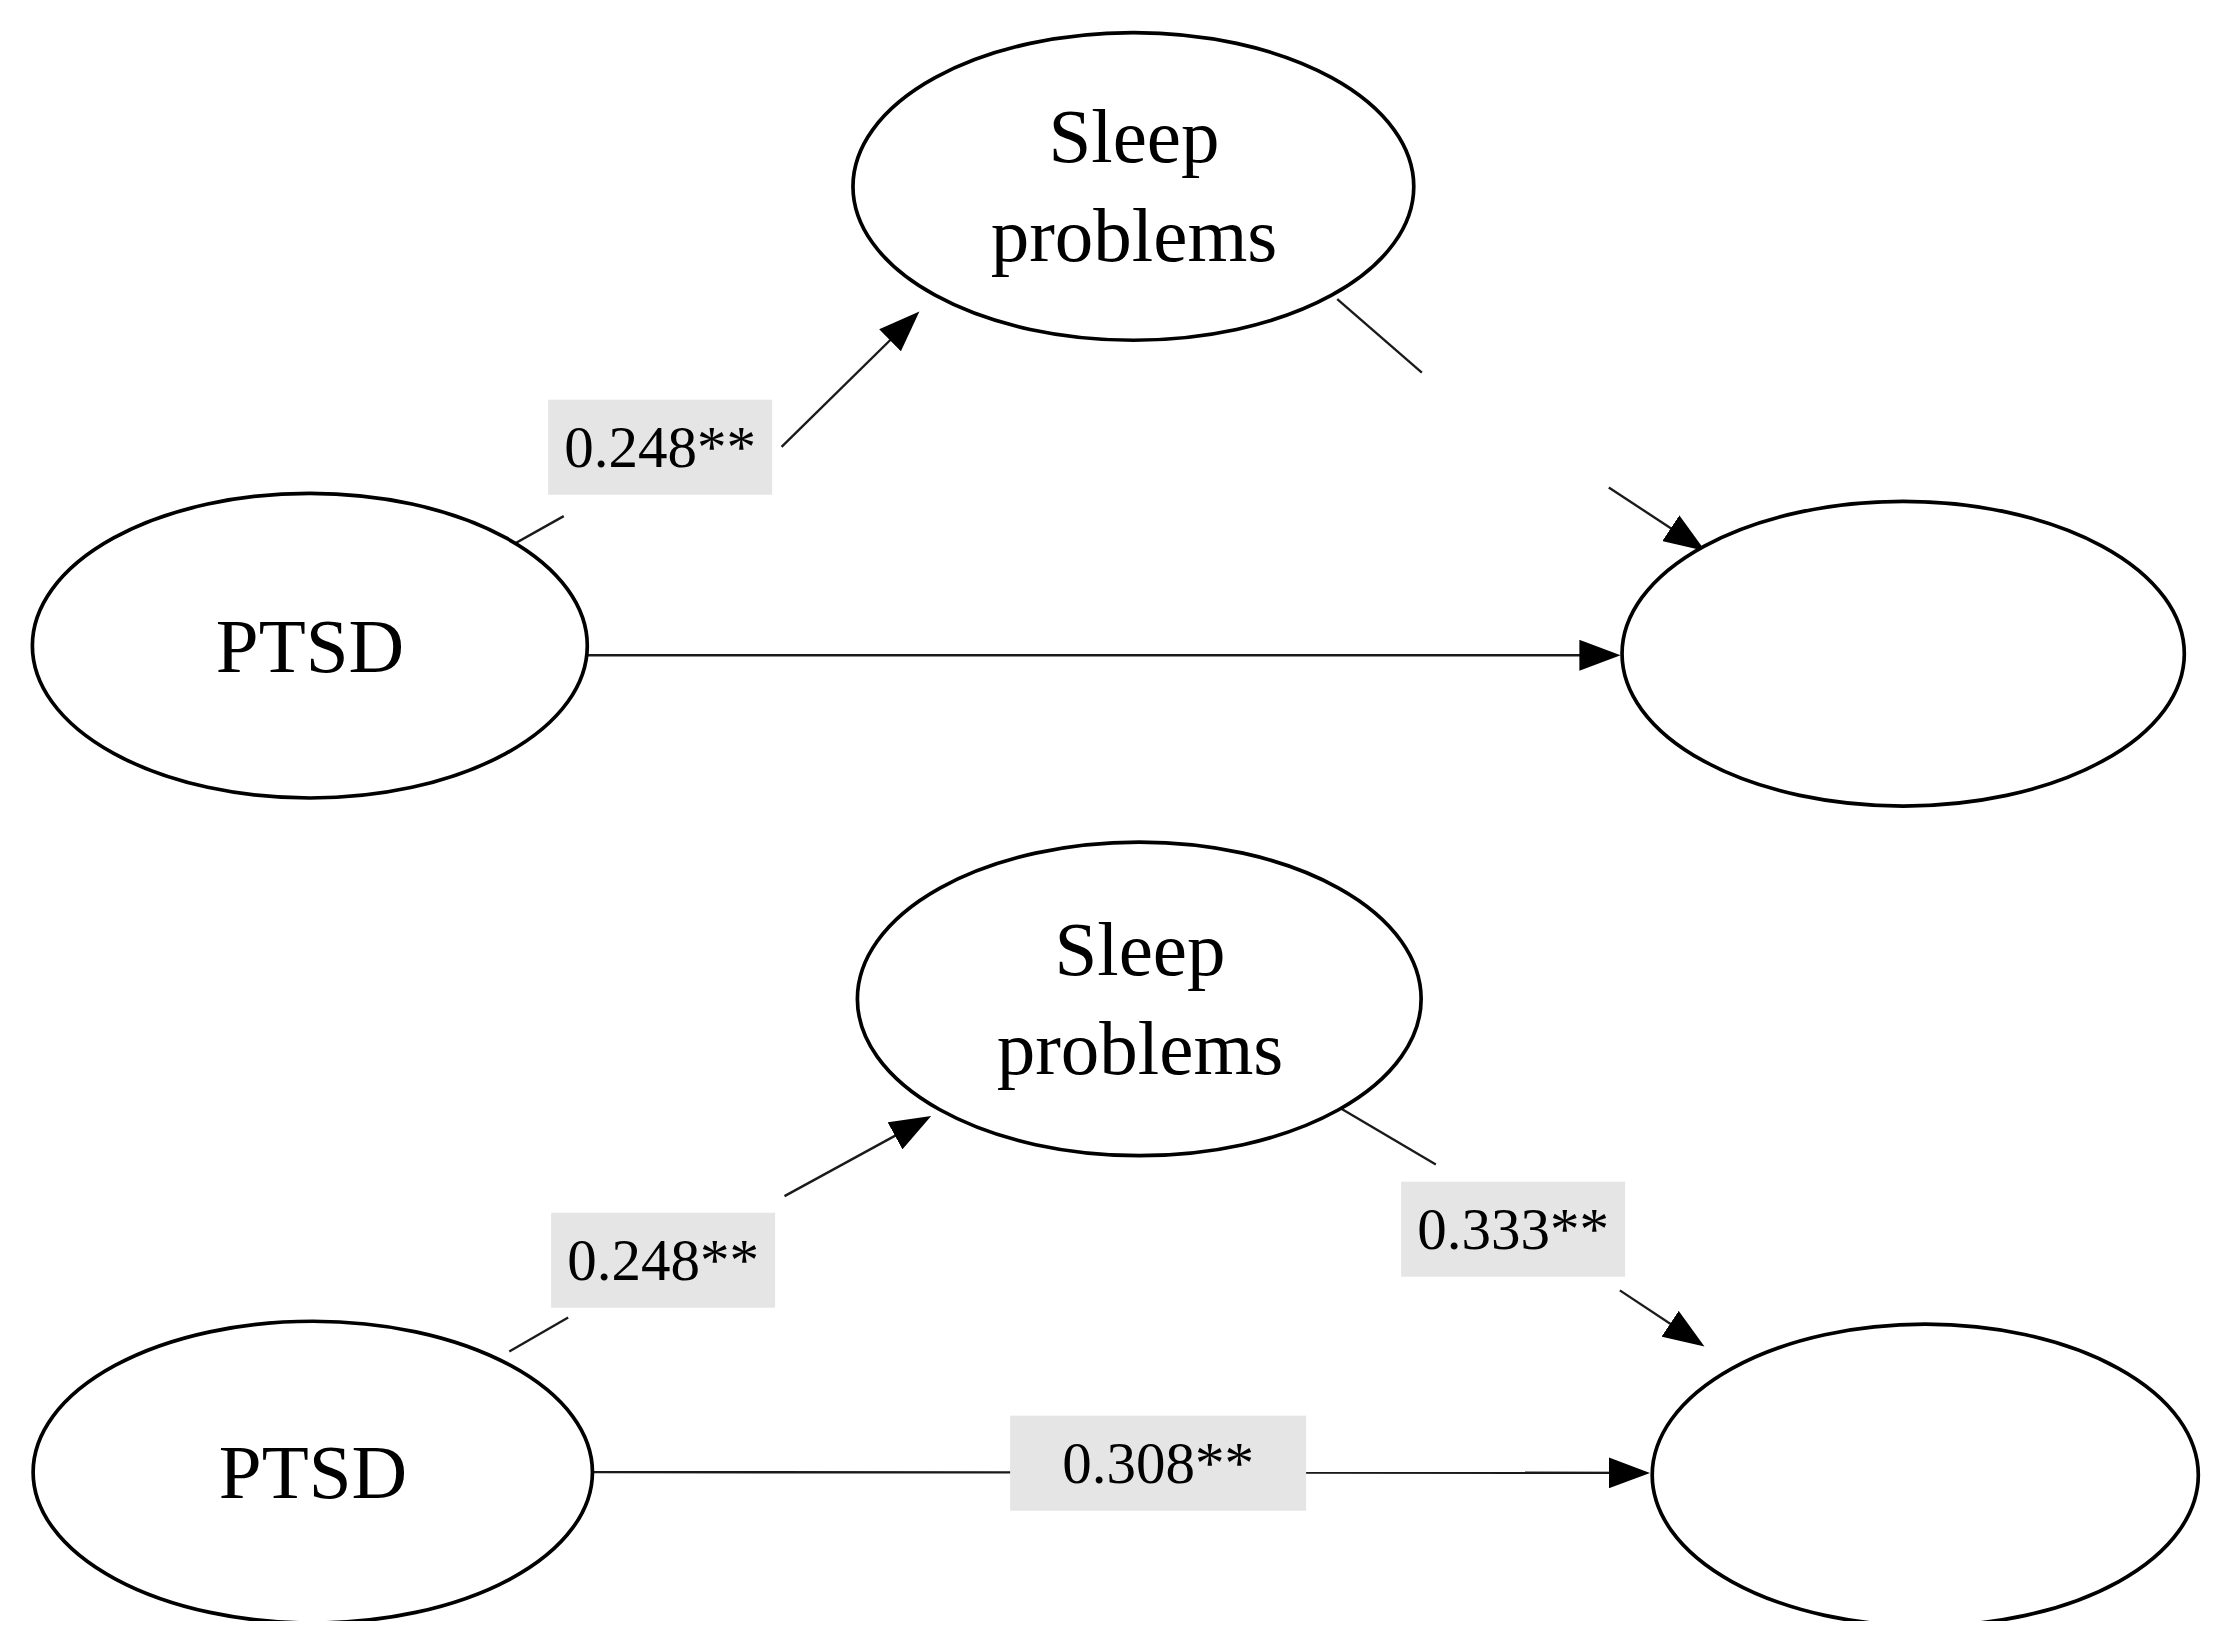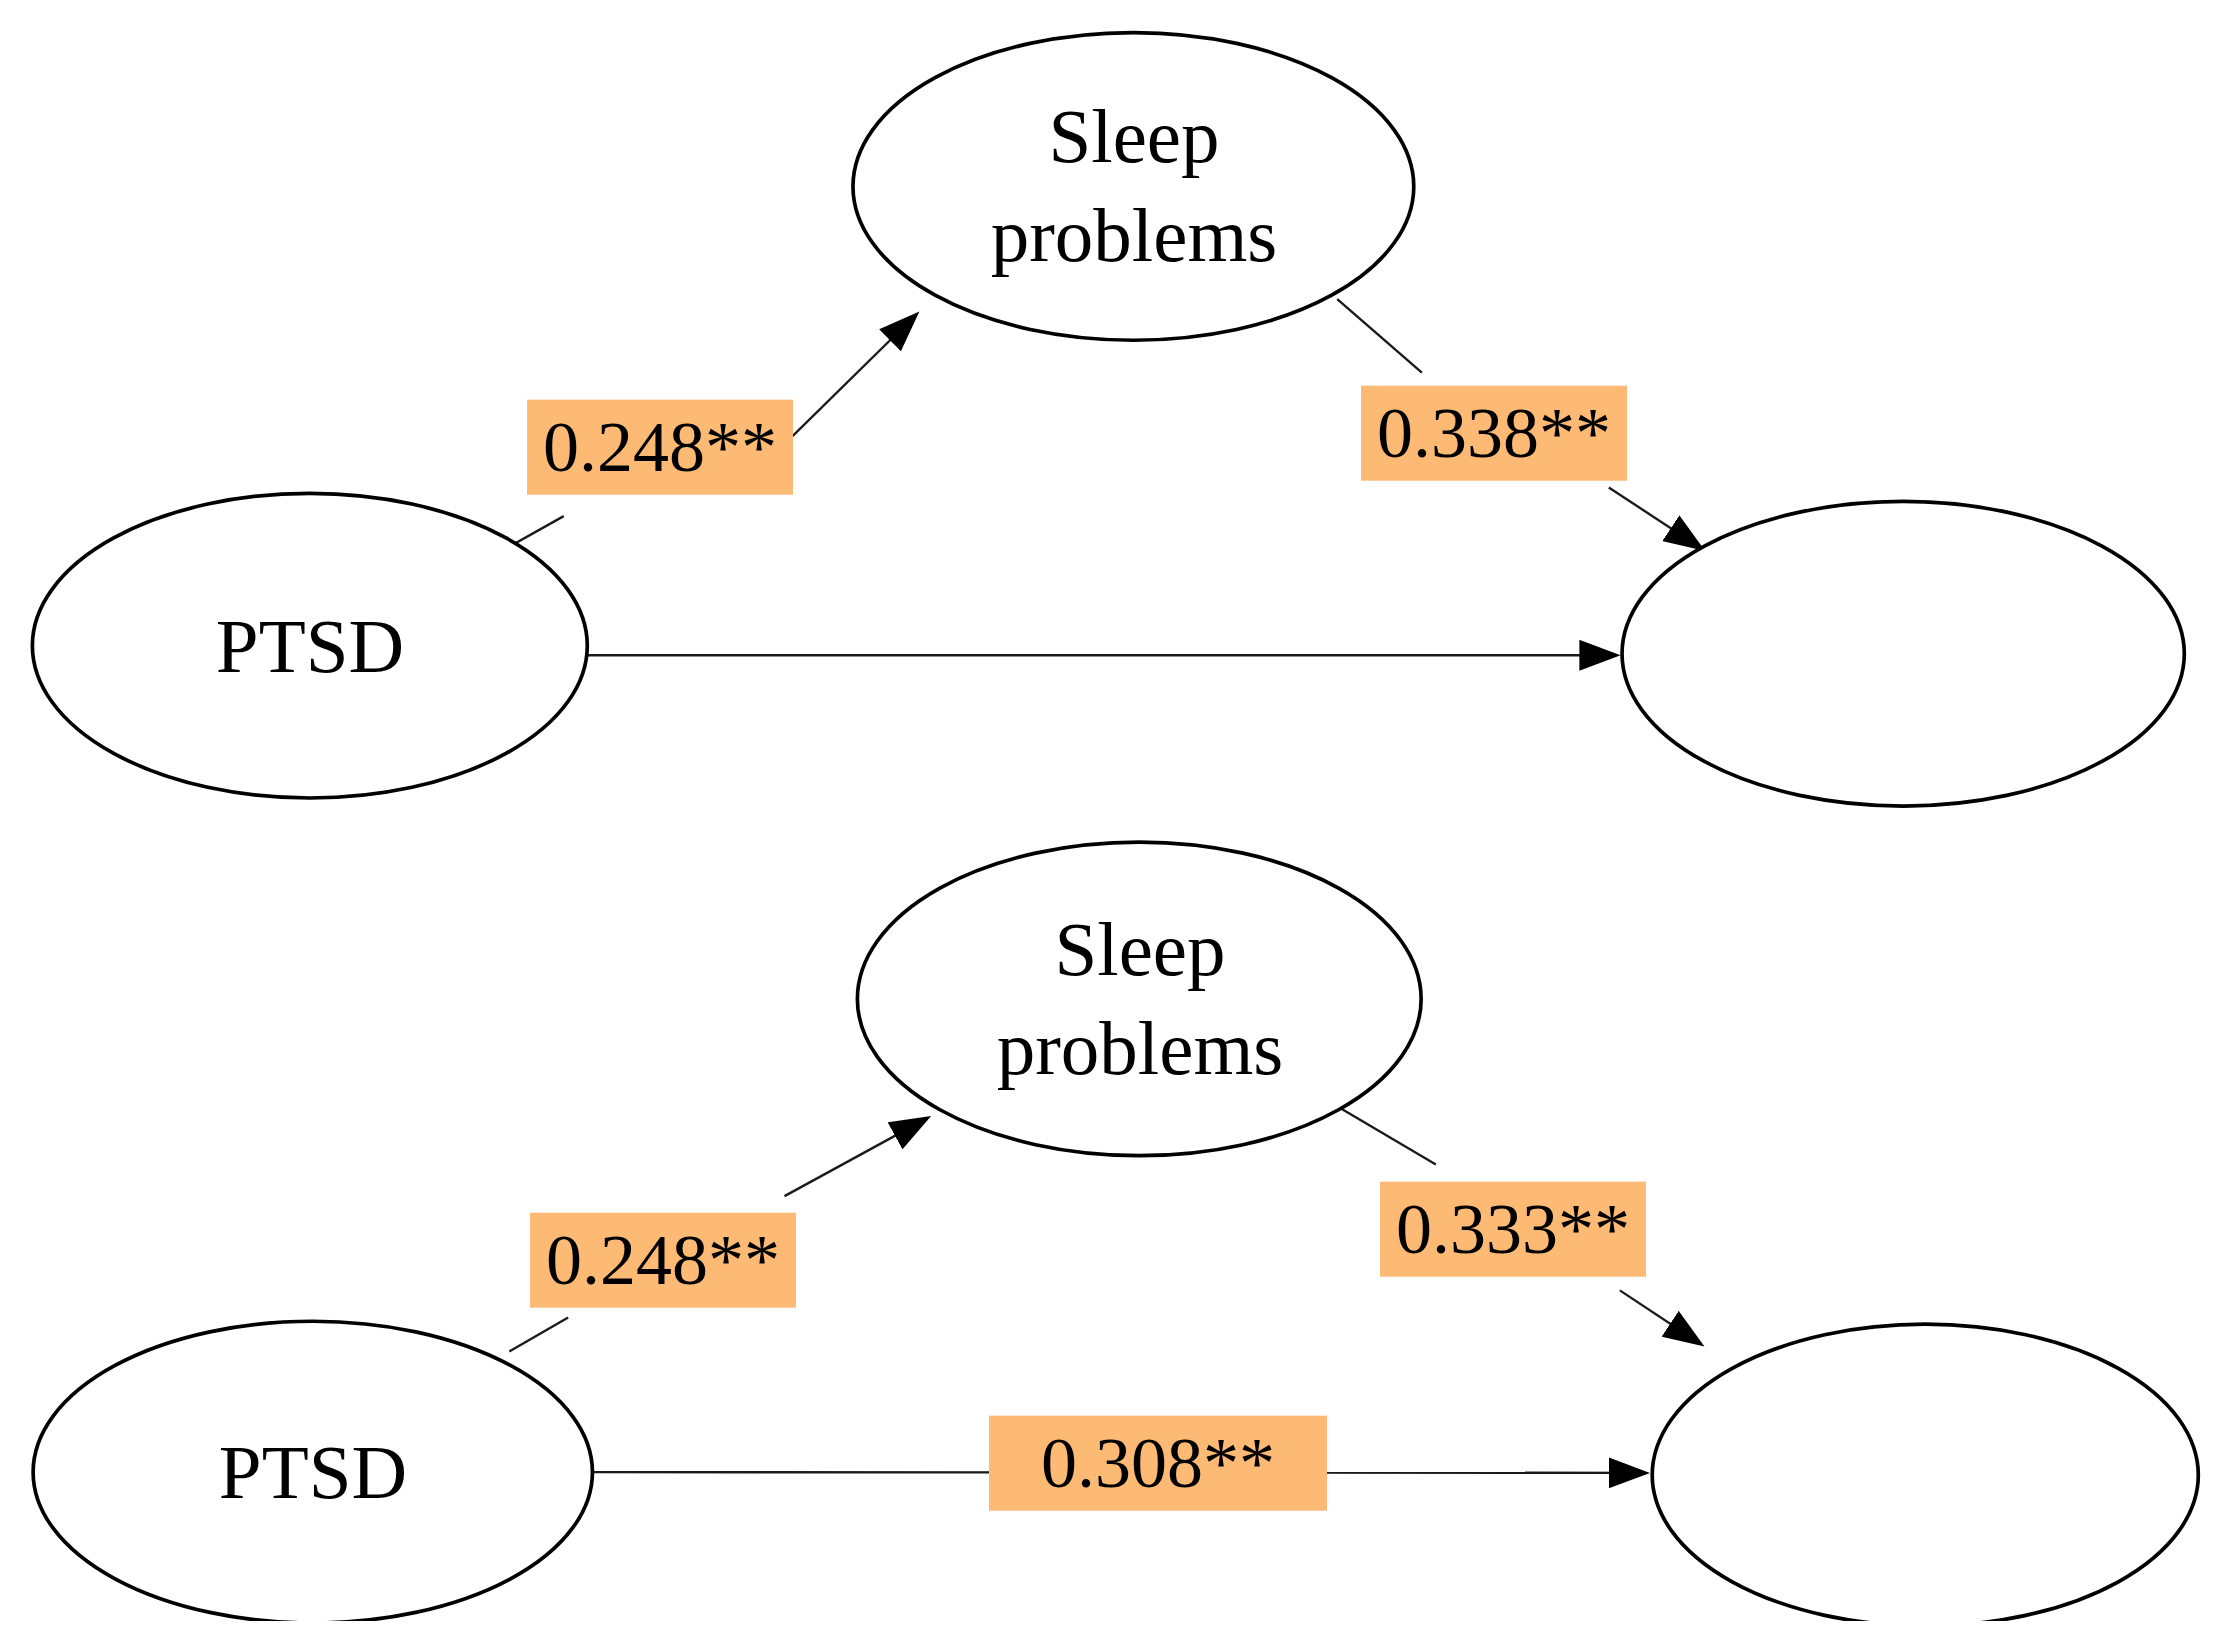--- a/index.html
+++ b/index.html
@@ -29,25 +29,25 @@
     text-align: center;
     font-size: 77px;
     line-height: 99px;
     white-space: nowrap;
     color: #000000;
   }
   .coef-label {
     position: absolute;
     transform: translate(-50%, -50%);
     text-align: left;
-    font-size: 72px;
+    font-size: 59px;
     line-height: 77px;
     white-space: nowrap;
     color: #000000;
-    background: #fdba74;
+    background: #e5e5e5;
     padding: 8.8px 16px;
   }
   .coef-label.wide {
     padding: 8.8px 52px;
   }
 </style>
 </head>
 <body>
 
 <div id="figure">
@@ -89,20 +89,19 @@
   </div>
   <div class="node-label" style="left:310px; top:646px;">PTSD</div>
 
   <div class="node-label" style="left:1140px; top:999px;">
     <div>Sleep</div>
     <div>problems</div>
   </div>
   <div class="node-label" style="left:313px; top:1472px;">PTSD</div>
 
   <div class="coef-label" style="left:660px; top:447px;">0.248**</div>
-  <div class="coef-label" style="left:1494px; top:433px;">0.338**</div>
 
   <div class="coef-label" style="left:663px; top:1260px;">0.248**</div>
   <div class="coef-label" style="left:1513px; top:1229px;">0.333**</div>
   <div class="coef-label wide" style="left:1158px; top:1463px;">0.308**</div>
 
 </div>
 
 
 </body></html>

